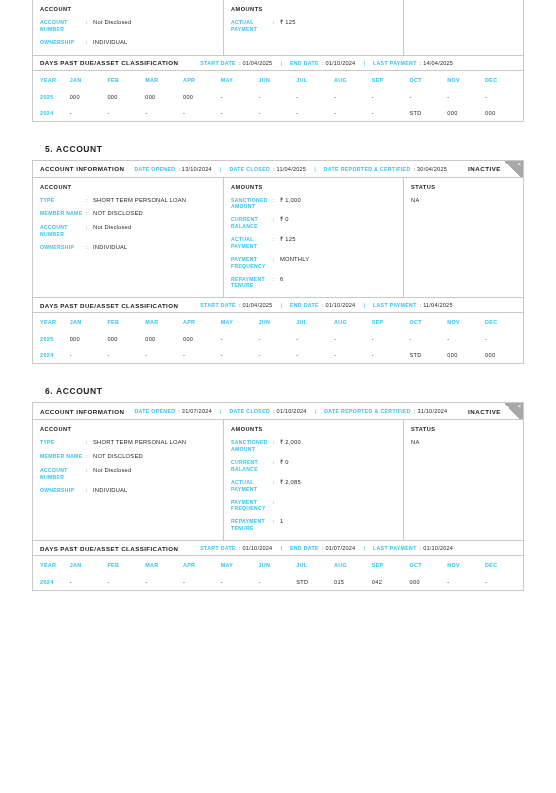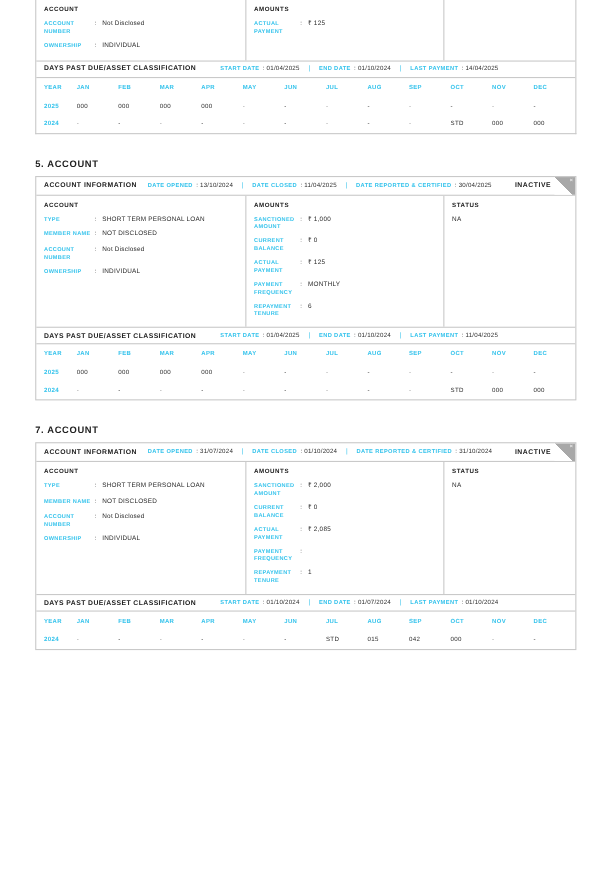--- a/index.html
+++ b/index.html
@@ -17,21 +17,21 @@
     width: 492px;
     border: 1px solid #c9c9c9;
     border-top: none;
     background: #fff;
     position: relative;
   }
   .card.standalone { border-top: 1px solid #c9c9c9; }
 
   
   .section-heading {
-    margin: 0 32px;
+    margin: 0 45px;
     font-size: 8.5px;
     font-weight: bold;
     letter-spacing: .6px;
     color: #222;
     padding-bottom: 6px;
   }
 
   
   .acct-header {
     display: flex;
@@ -412,21 +412,21 @@
                 <td class="m">-</td>
                 <td class="m">STD</td>
                 <td class="m">000</td>
                 <td class="m">000</td>
               </tr>
             </tbody>
           </table>
         </div>
       </div>
       <div class="spacer-lg"></div>
-      <div class="section-heading">7. ACCOUNT</div>
+      <div class="section-heading">6. ACCOUNT</div>
       <div class="card standalone">
         <div class="acct-header">
           <span class="title">ACCOUNT INFORMATION</span>
           <div class="meta">
             <span class="meta-lbl">DATE OPENED</span>
             <span class="meta-val">: 31/07/2024</span>
             <span class="meta-sep">|</span>
             <span class="meta-lbl">DATE CLOSED</span>
             <span class="meta-val">: 01/10/2024</span>
             <span class="meta-sep">|</span>

